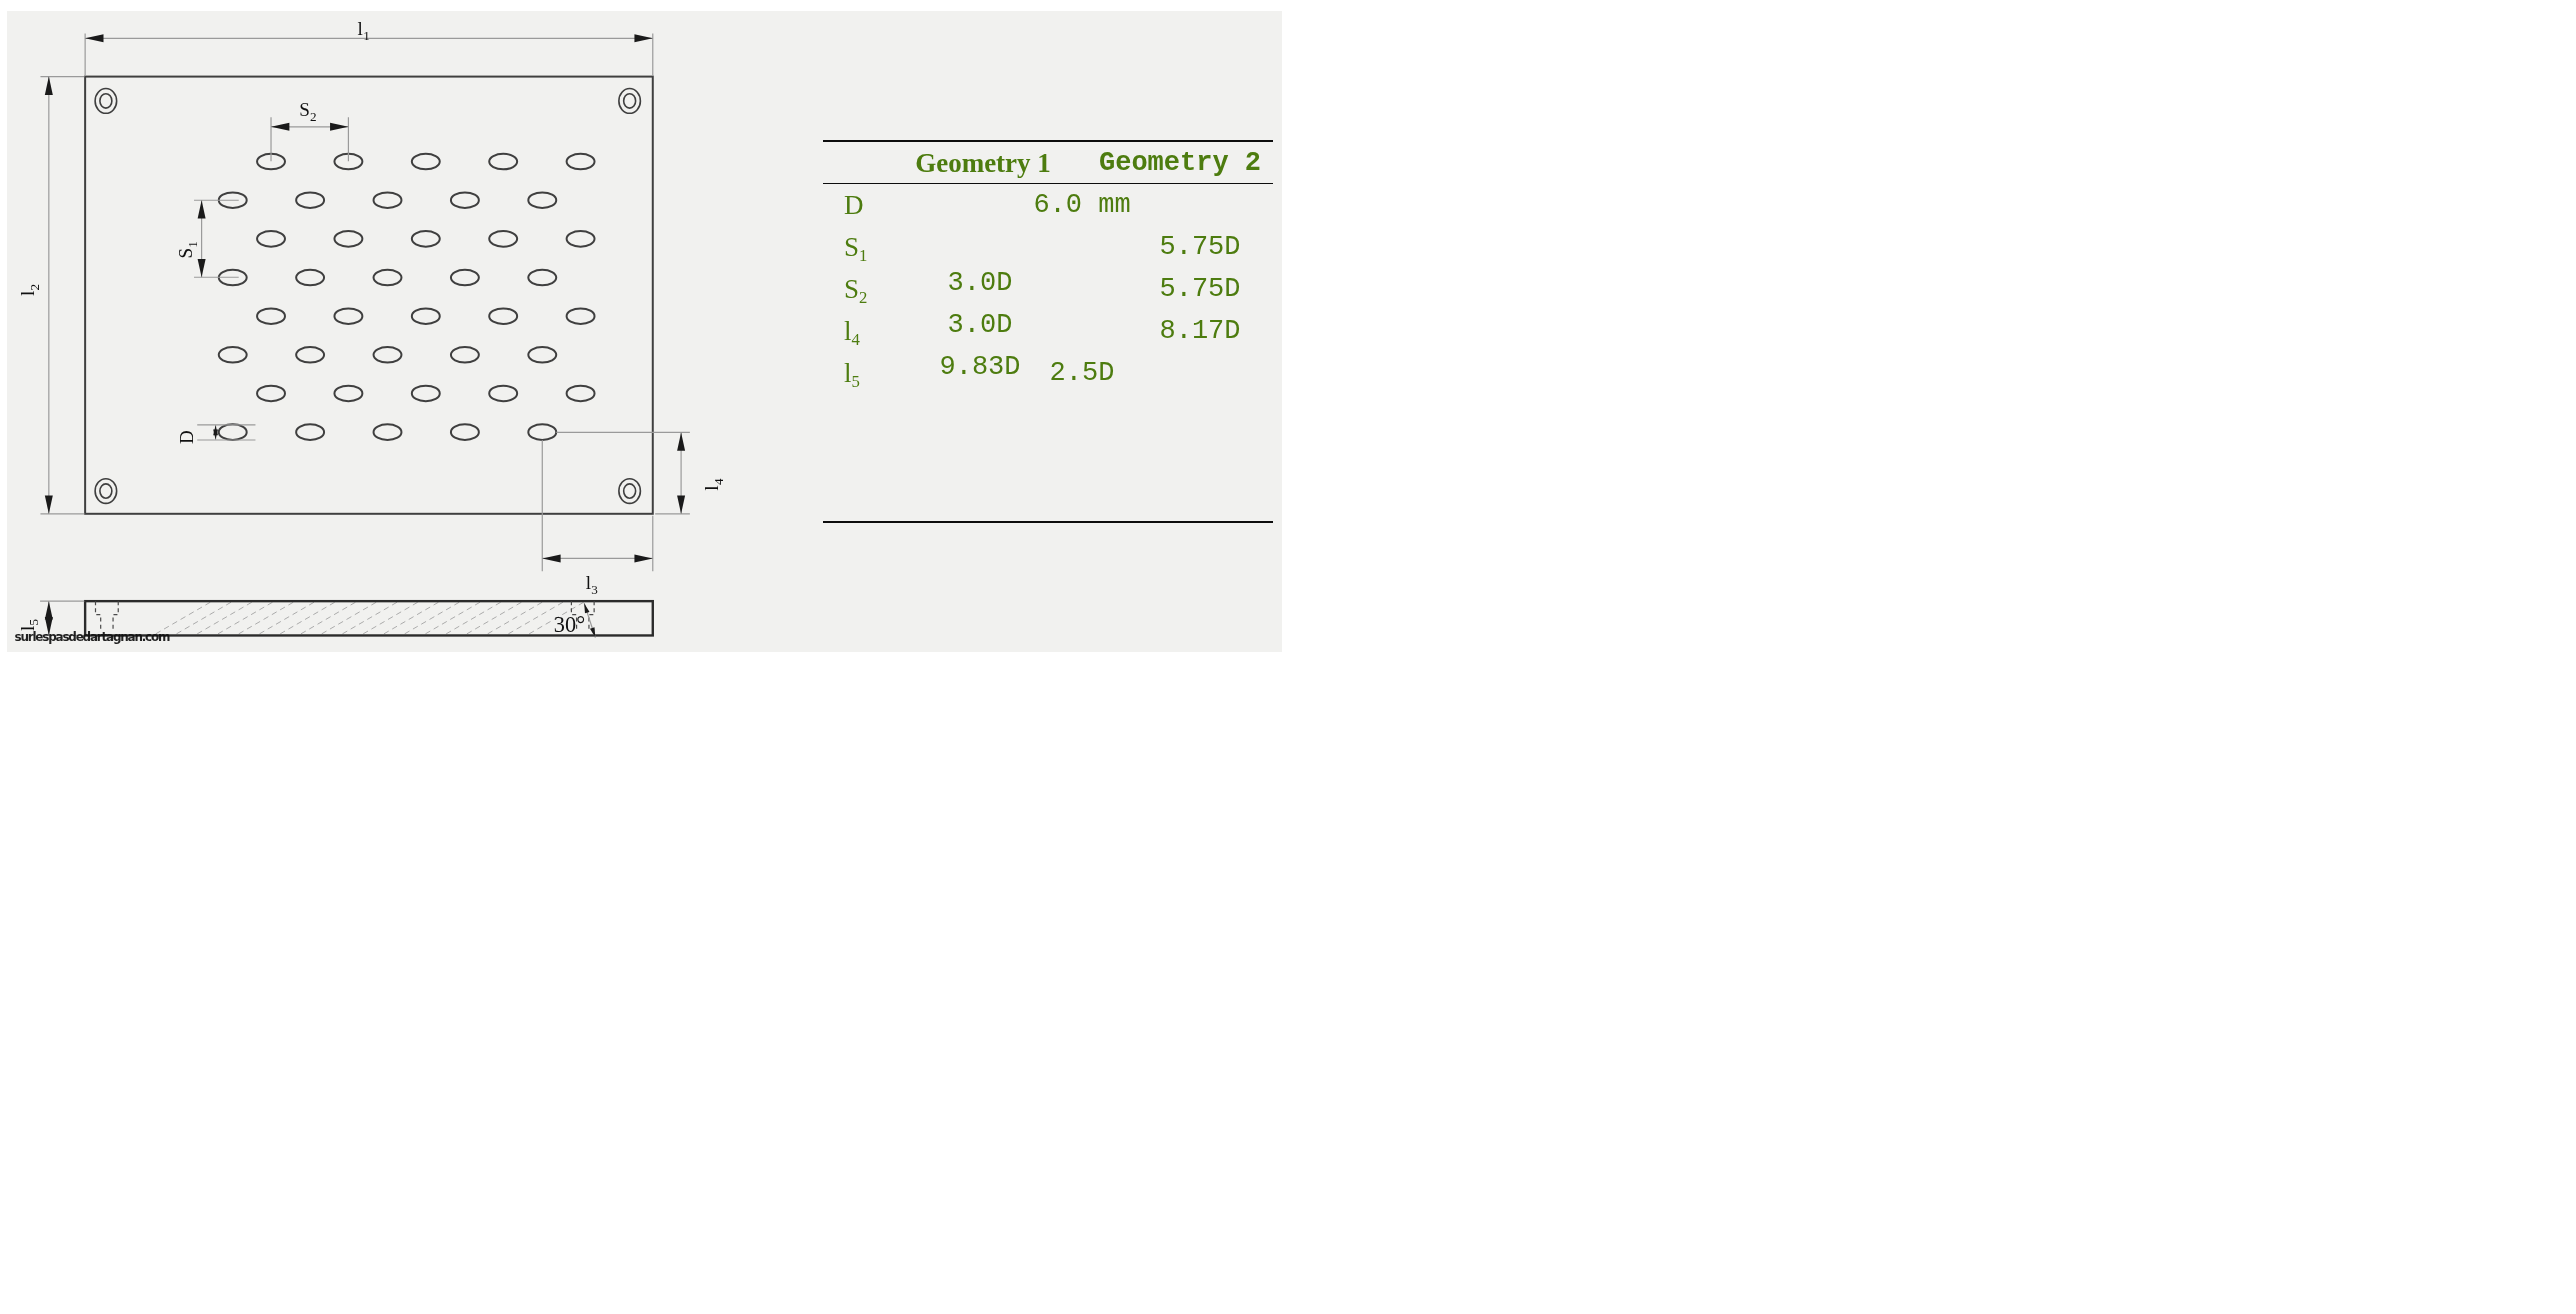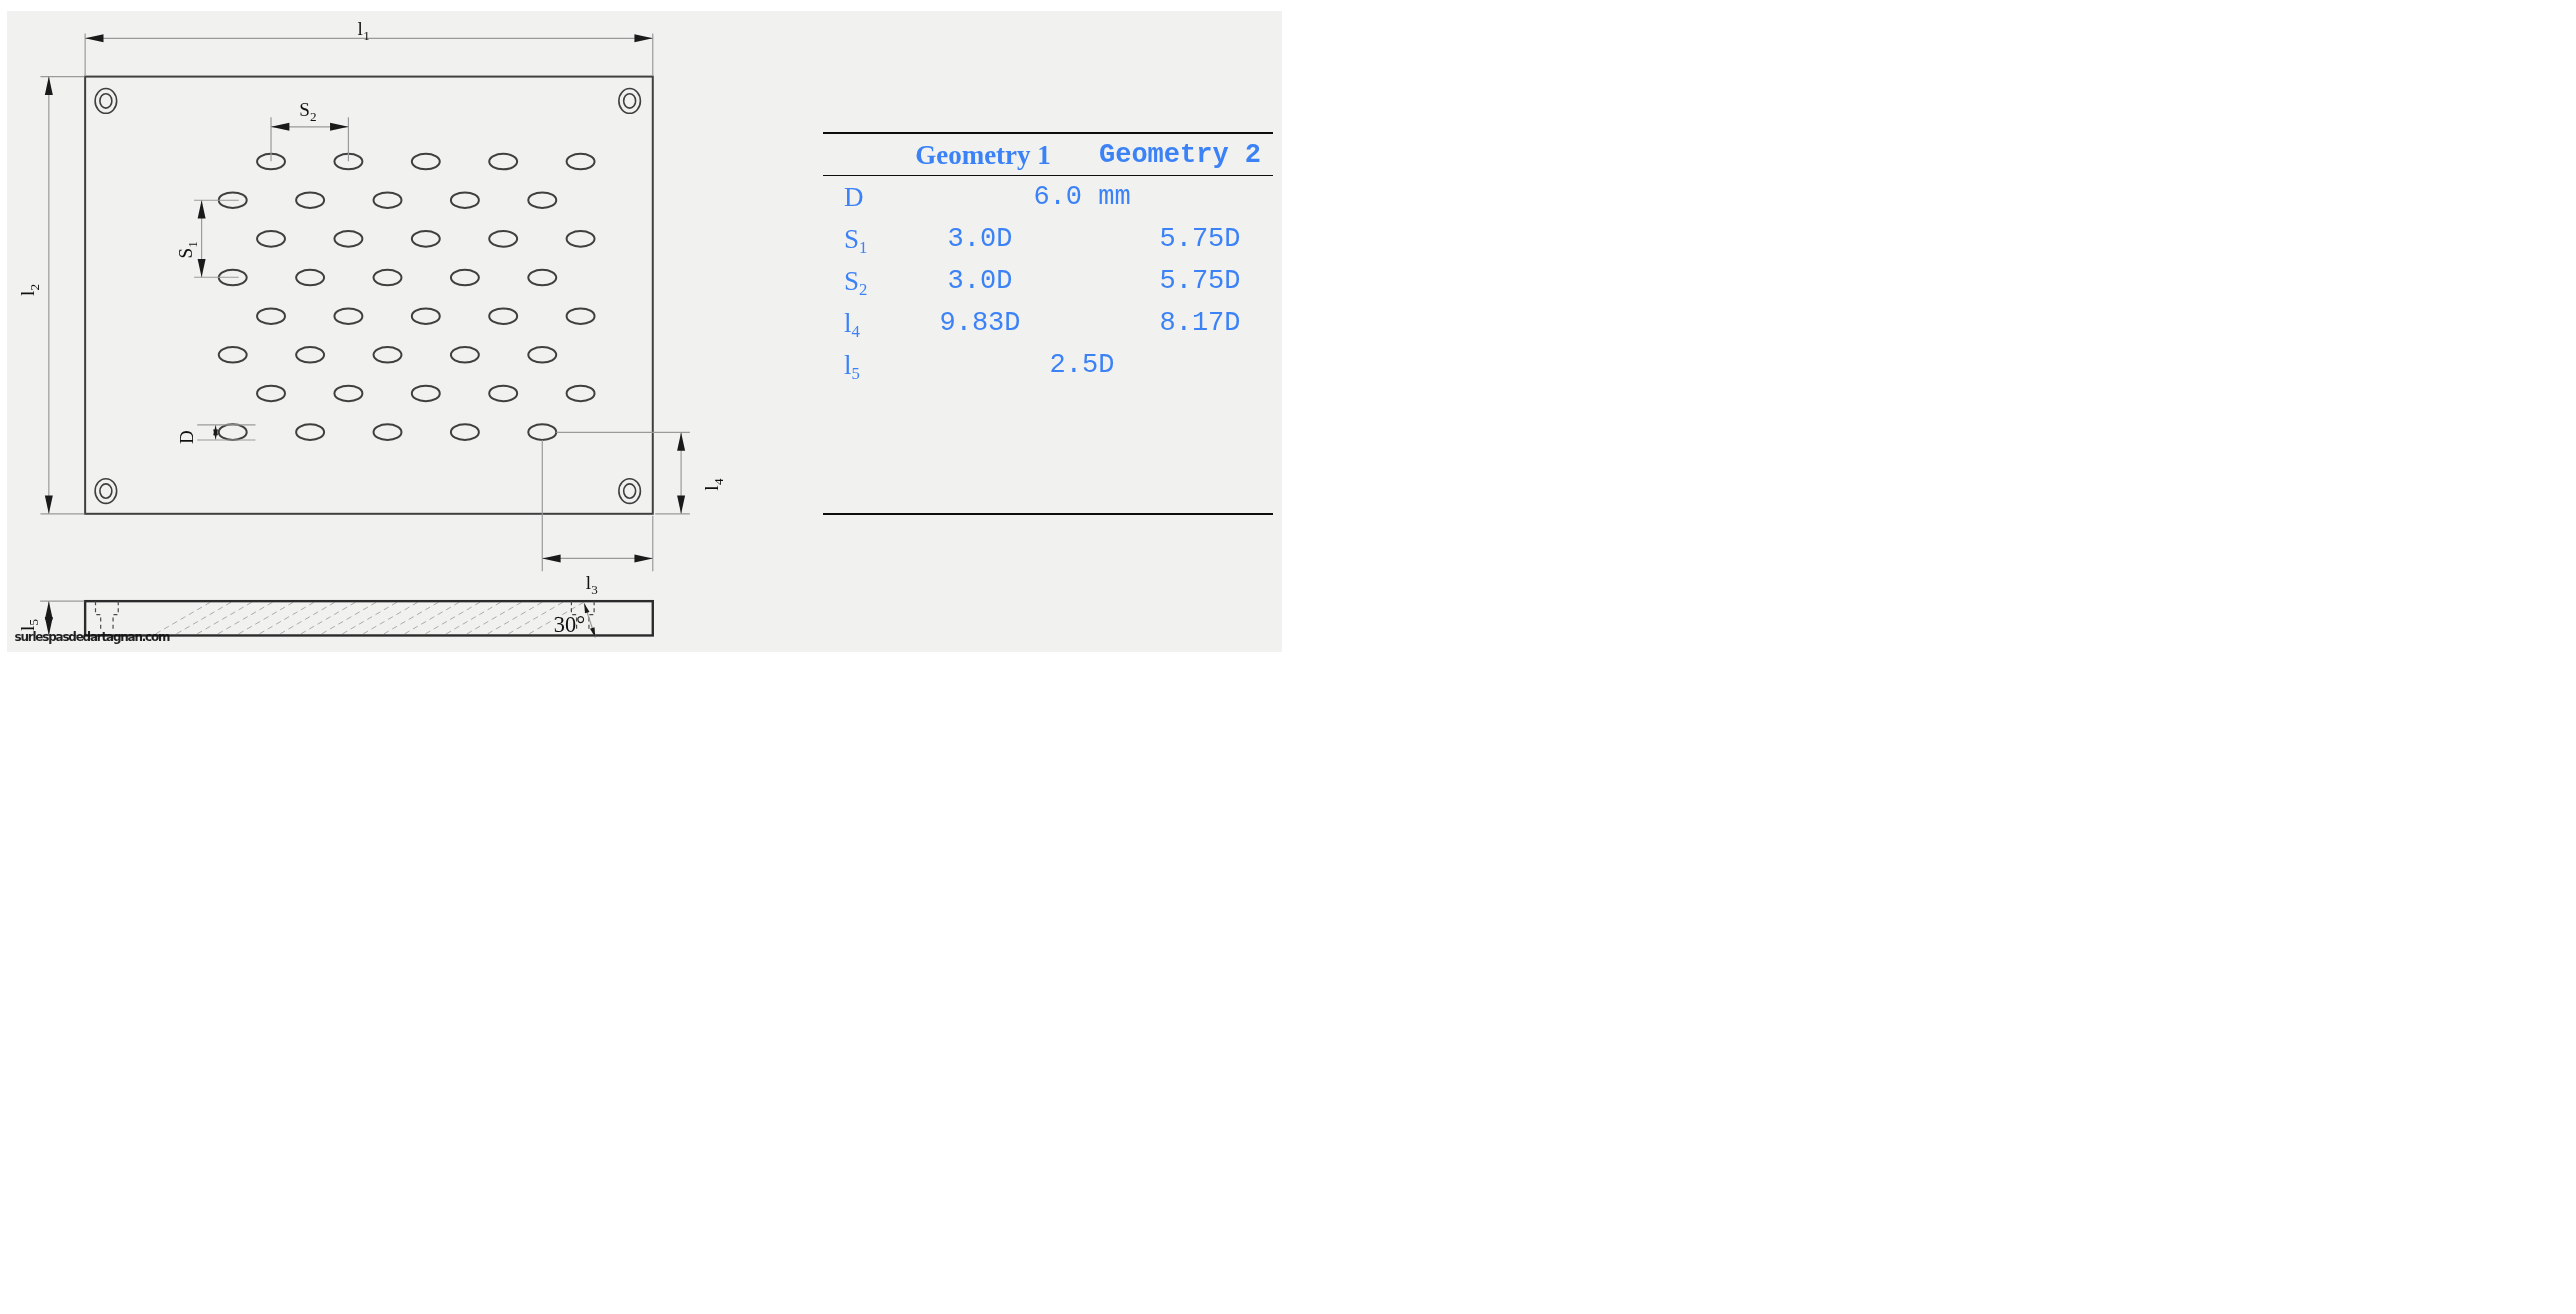--- a/index.html
+++ b/index.html
@@ -13,30 +13,30 @@
   .sect{stroke:#2b2b2b;stroke-width:6;fill:none;}
   .dim{stroke:#9a9a9a;stroke-width:3;fill:none;}
   .hatch{stroke:#ababab;stroke-width:2.5;fill:none;stroke-dasharray:14 10;}
   .hidden-line{stroke:#4a4a4a;stroke-width:3;fill:none;stroke-dasharray:10 8;}
   .lblmain{font-size:48px;}
   .lblsub{font-size:33px;}
   .angle{font-size:56px;}
   .wmark{font-family:"DejaVu Sans", sans-serif;font-weight:bold;font-size:30px;letter-spacing:-3px;opacity:.92;}
 
   
-  #ptable{position:absolute;left:823px;top:132px;width:450px;height:379px;
-          border-top:2.4px solid #0d0d0d;border-bottom:2.4px solid #0d0d0d;color:#3b82f6;}
+  #ptable{position:absolute;left:823px;top:140px;width:450px;height:379px;
+          border-top:2.4px solid #0d0d0d;border-bottom:2.4px solid #0d0d0d;color:#4d7c0f;}
   #thead{position:relative;height:41px;border-bottom:1.6px solid #0d0d0d;}
   #thead span{position:absolute;top:50%;transform:translate(-50%,-50%);font-weight:bold;font-size:27px;white-space:nowrap;}
   .hg1{left:160px;} .hg2{left:357px;font-family:Liberation Mono, monospace;}
   .trow{position:relative;height:42px;line-height:42px;font-size:27px;white-space:nowrap;}
   .rlabel{position:absolute;left:21px;}
   .rlabel sub{font-size:0.62em;vertical-align:-0.28em;line-height:0;}
   .val{position:absolute;transform:translateX(-50%);font-family:Liberation Mono, monospace;}
-  .vg1{left:157px;} .vg2{left:377px;} .vspan{left:259px;}
+  .vg1{left:157px;margin-top:36px;} .vg2{left:377px;} .vspan{left:259px;}
 </style>
 </head>
 <body>
 
 <div id="page">
   <div id="field"></div>
 
   <svg width="1288" height="657" viewBox="0 0 3228 1647">
     <defs>
       <marker id="arr" markerUnits="userSpaceOnUse" markerWidth="48" markerHeight="24" refX="47" refY="12" orient="auto-start-reverse">

